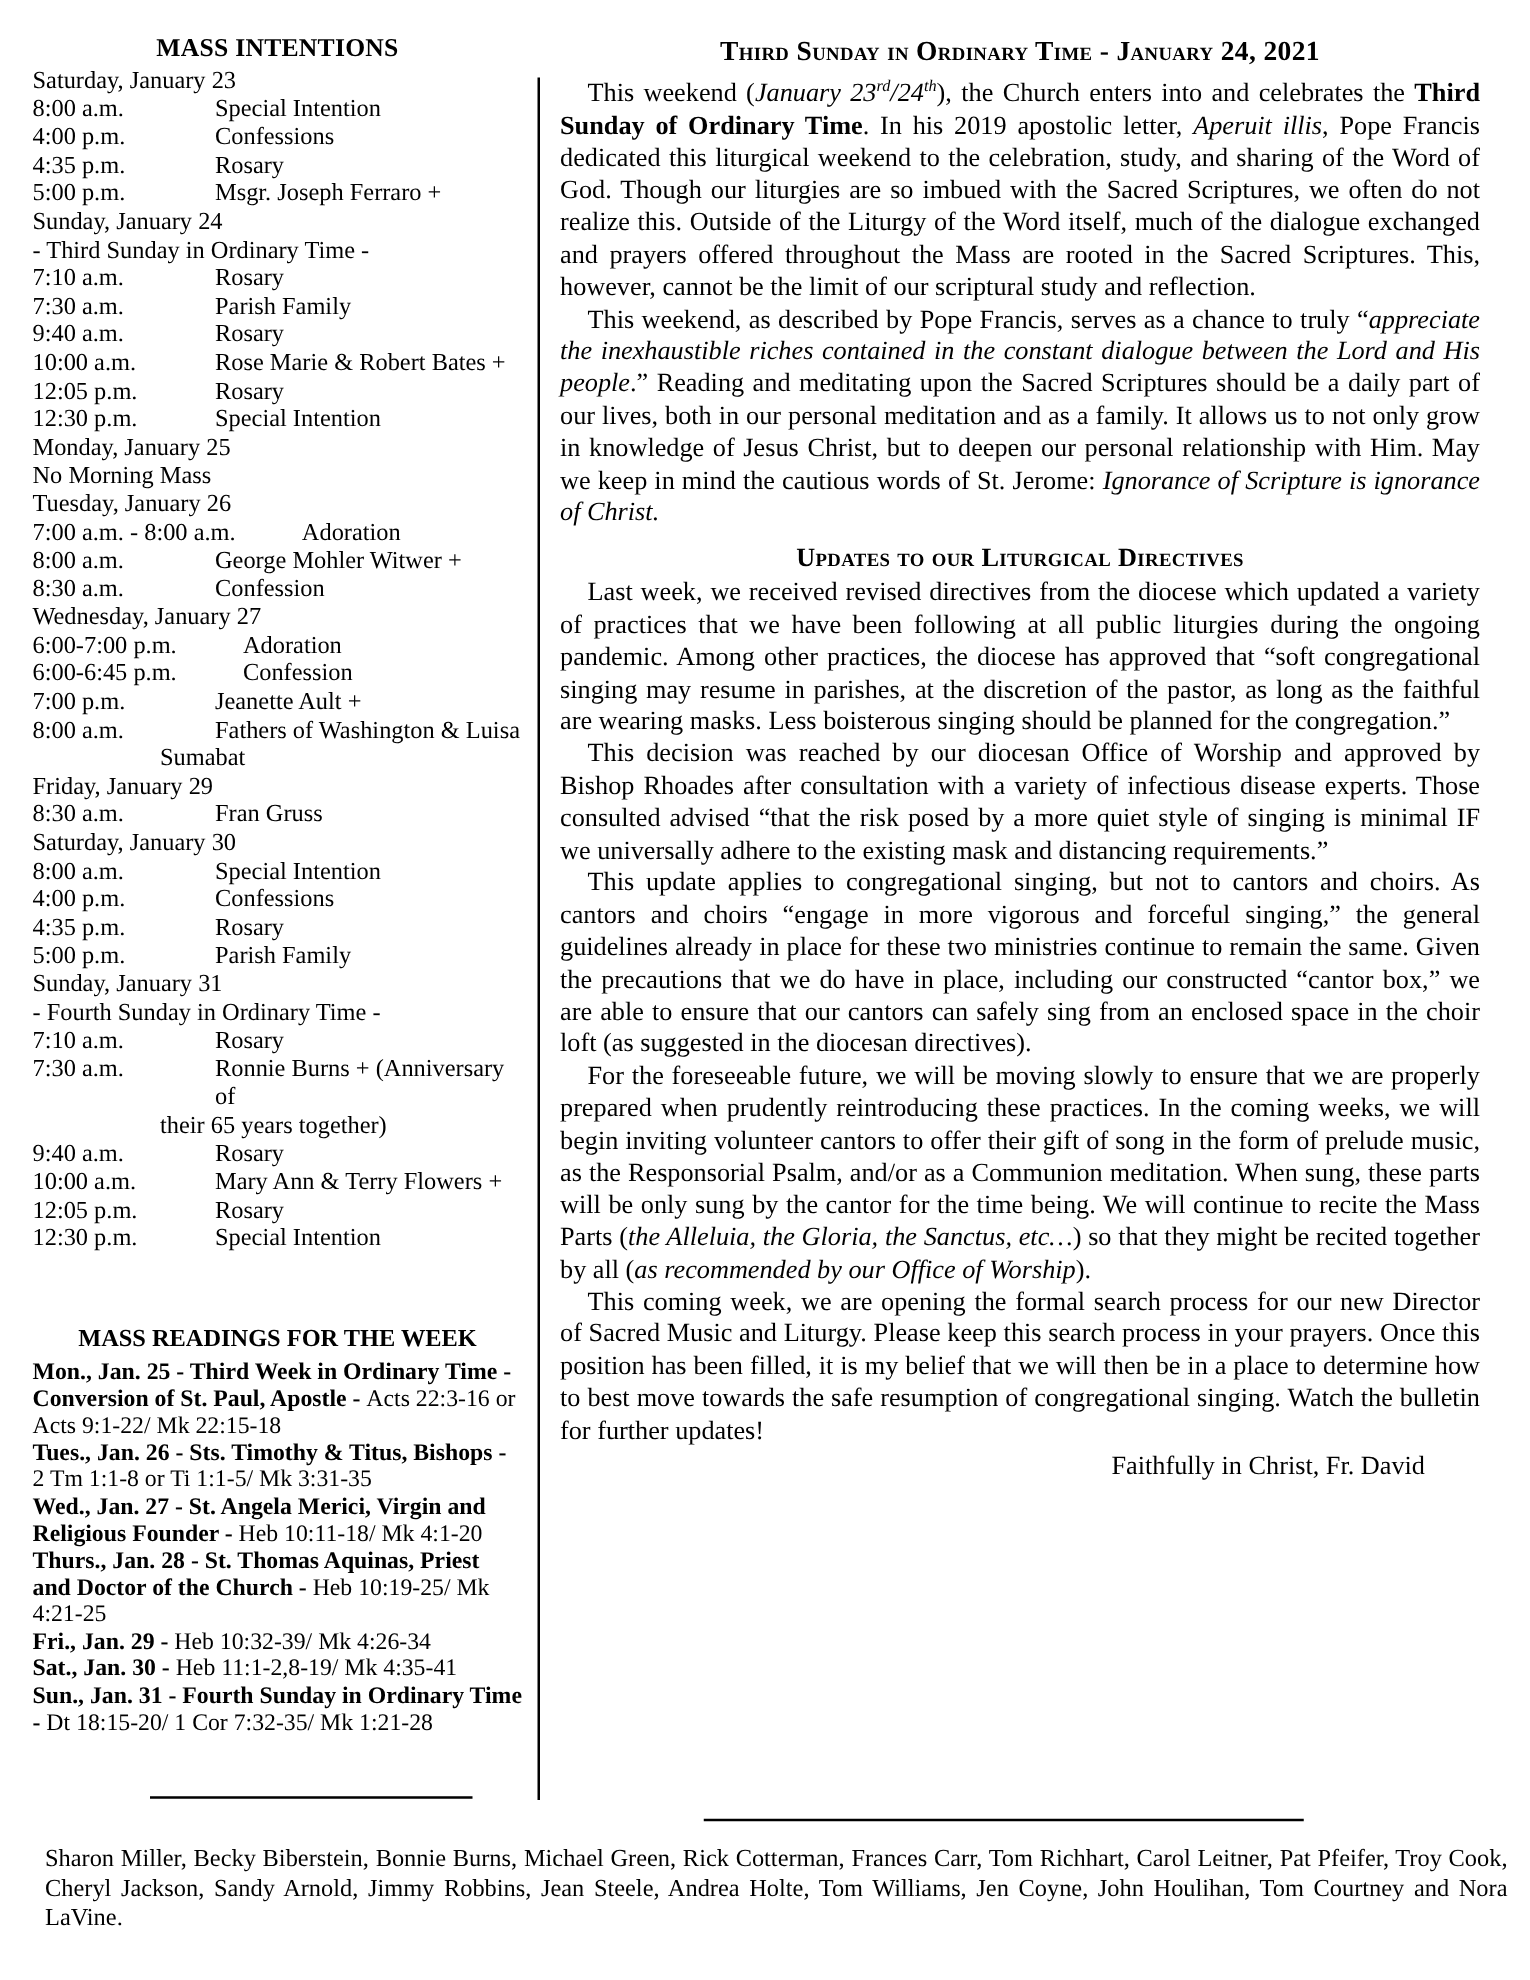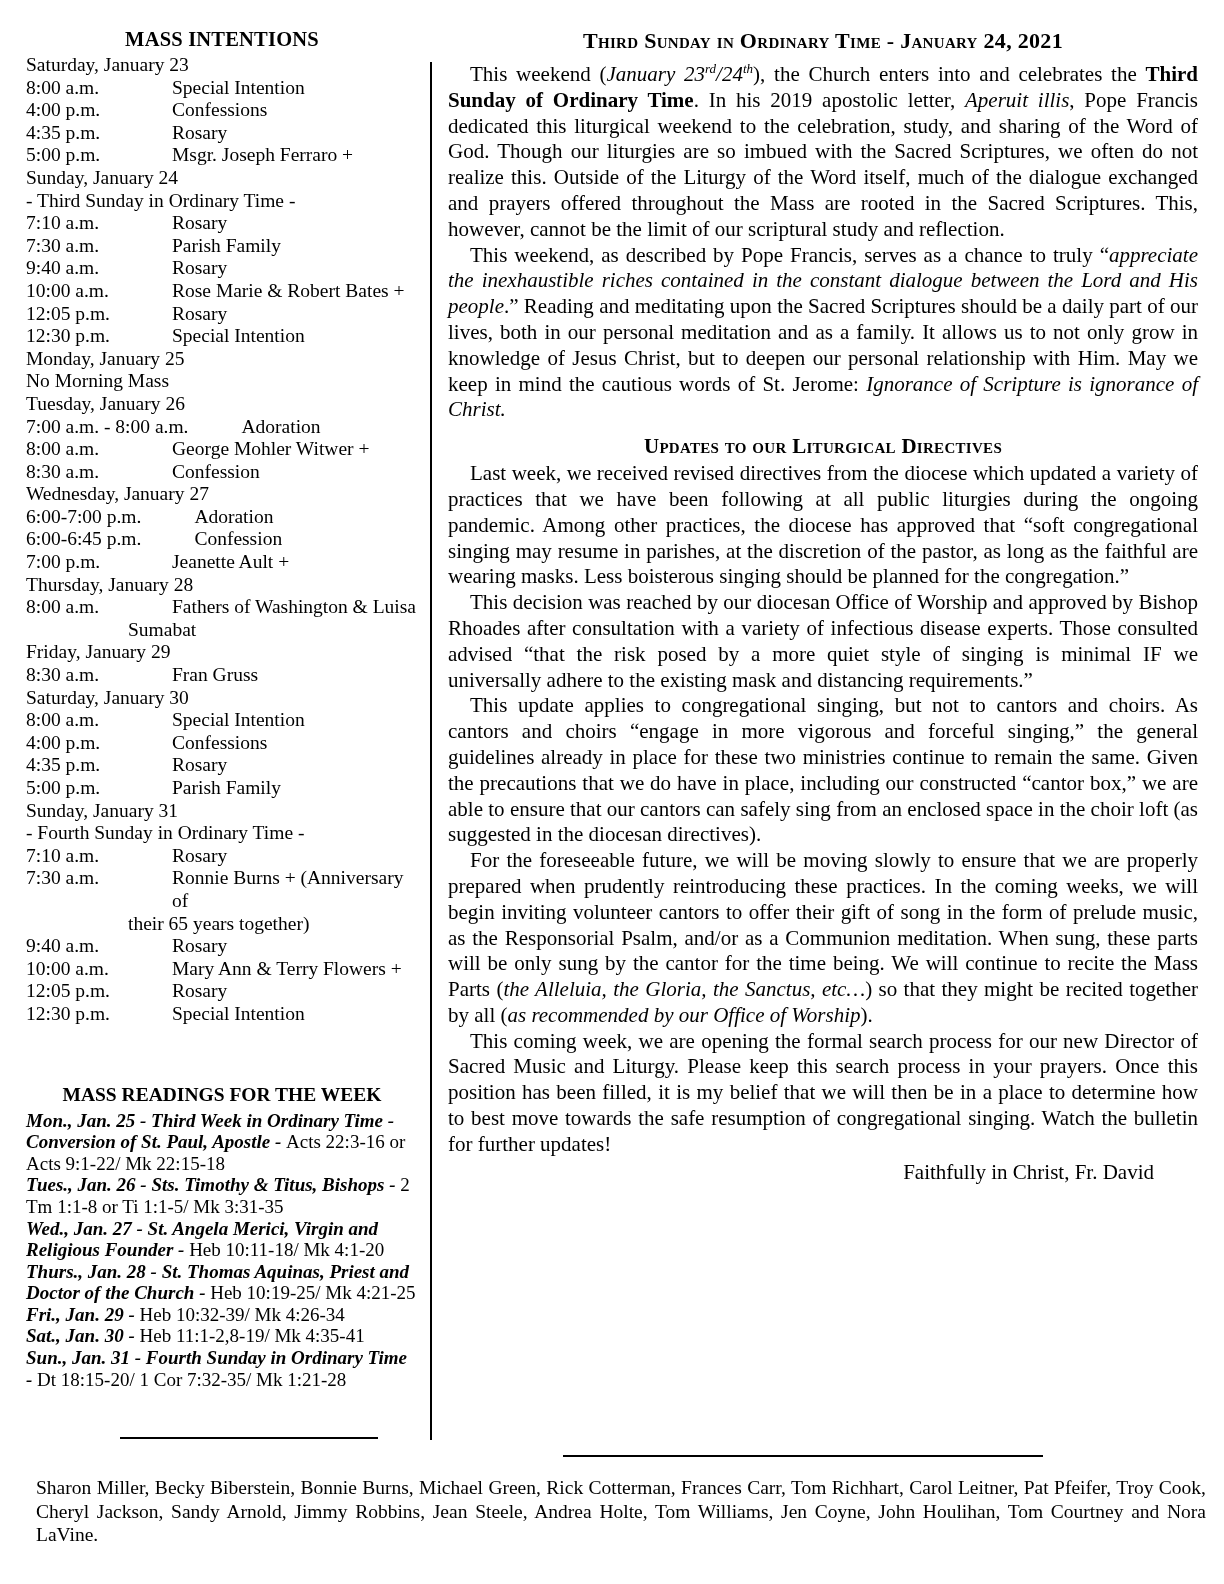--- a/index.html
+++ b/index.html
@@ -14,21 +14,21 @@
     color: #000000;
     position: relative;
     overflow: hidden;
   }
 
   .page {
     width: 1224px;
     height: 1584px;
     position: relative;
     box-sizing: border-box;
-    padding: 28px 26px 0 26px;
+    padding: 28px 40px 0 26px;
   }
 
   .columns {
     display: flex;
     align-items: flex-start;
     height: 1410px;
   }
 
   
   .col-left {
@@ -91,21 +91,21 @@
   }
 
   .readings-block { margin-top: 4px; }
 
   .reading-item {
     font-size: 19px;
     line-height: 21.6px;
     text-align: left;
     margin: 0;
   }
-  .reading-item b { font-weight: bold; font-style: italic; }
+  .reading-item b { font-weight: bold; }
 
   .spacer-readings { height: 58px; }
 
   
   .v-rule {
     position: absolute;
     left: 430px;
     top: 62px;
     width: 2px;
     height: 1378px;
@@ -275,21 +275,20 @@
             <span class="desc">Adoration</span>
           </div>
           <div class="entry wide">
             <span class="time">6:00-6:45 p.m.</span>
             <span class="desc">Confession</span>
           </div>
           <div class="entry">
             <span class="time">7:00 p.m.</span>
             <span class="desc">Jeanette Ault +</span>
           </div>
-          <div class="day-head">Thursday, January 28</div>
           <div class="entry">
             <span class="time">8:00 a.m.</span>
             <span class="desc">Fathers of Washington &amp; Luisa</span>
           </div>
           <div class="cont-line">Sumabat</div>
           <div class="day-head">Friday, January 29</div>
           <div class="entry">
             <span class="time">8:30 a.m.</span>
             <span class="desc">Fran Gruss</span>
           </div>

